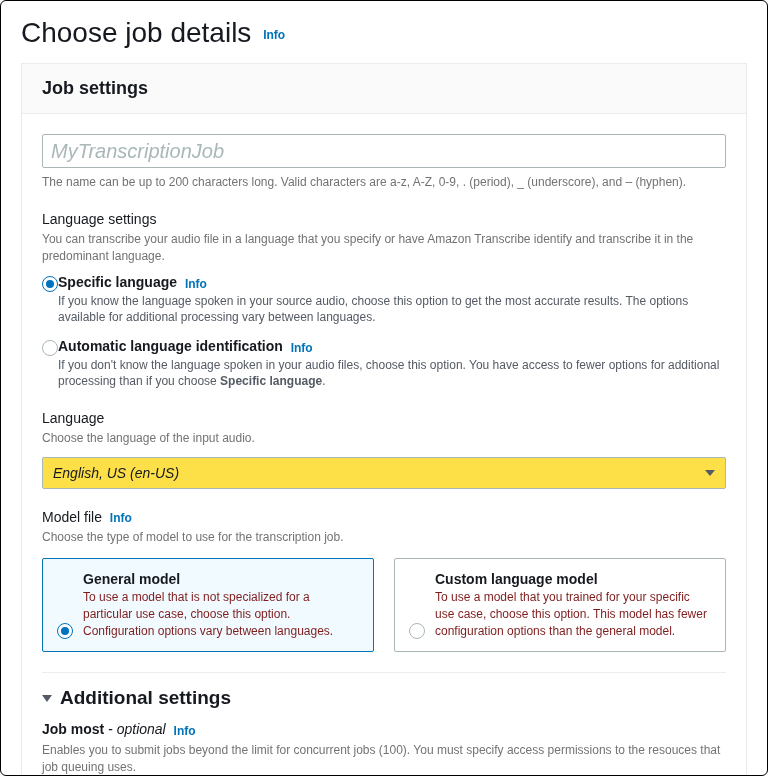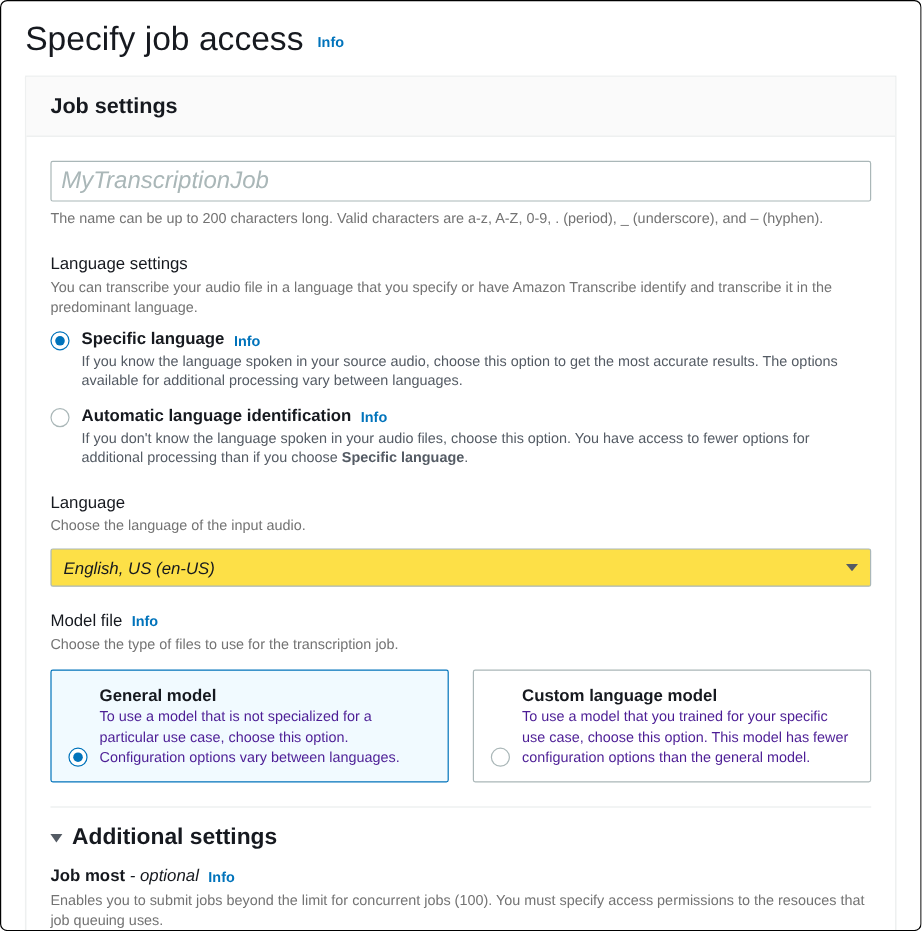--- a/index.html
+++ b/index.html
@@ -83,21 +83,21 @@
   }
   .radio-circle.checked { border-color: #0073bb; }
   .radio-circle.checked::after {
     content: "";
     position: absolute;
     top: 3px; left: 3px;
     width: 8px; height: 8px;
     border-radius: 50%;
     background: #0073bb;
   }
-  .radio-content { margin-left: 10px; flex: 1; }
+  .radio-content { flex: 1; }
   .radio-title { font-weight: 700; font-size: 14px; display: inline; }
   .radio-desc { font-size: 12px; color: #545b64; margin-top: 2px; line-height: 1.4; }
   .radio-desc b { color: #545b64; }
   .select {
     width: 100%;
     height: 32px;
     border: 1px solid #aab7b8;
     border-radius: 2px;
     background: #fde047;
     padding: 0 30px 0 10px;
@@ -127,21 +127,21 @@
     cursor: pointer;
     background: #fff;
   }
   .tile.selected {
     border-color: #0073bb;
     background: #f1faff;
   }
   .tile .radio-circle { margin-top: 3px; }
   .tile-content { margin-left: 10px; }
   .tile-title { font-weight: 700; font-size: 14px; }
-  .tile-desc { font-size: 12px; color: #4c1d95; margin-top: 2px; line-height: 1.4; }
+  .tile-desc { font-size: 12px; color: #7f1d1d; margin-top: 2px; line-height: 1.4; }
   .divider { border-top: 1px solid #eaeded; margin: 20px 0 14px 0; }
   .expander {
     display: flex; align-items: center;
     font-weight: 700; font-size: 19px;
     cursor: pointer;
     margin-bottom: 12px;
   }
   .triangle-down {
     width: 0; height: 0;
     border-left: 5px solid transparent;
@@ -149,21 +149,21 @@
     border-top: 7px solid #545b64;
     margin-right: 8px;
   }
   .optional { font-style: italic; font-weight: 400; }
 </style>
 </head>
 <body>
 
 <div class="page">
   <h1 class="page-title">
-    <span>Specify job access</span>
+    <span>Choose job details</span>
     <span class="info-link">Info</span>
   </h1>
 
   <div class="panel">
     <div class="panel-header">
       <h2>Job settings</h2>
     </div>
     <div class="panel-body">
 
       <div>
@@ -203,21 +203,21 @@
           <span>English, US (en-US)</span>
           <span class="caret"></span>
         </div>
       </div>
 
       <div class="section">
         <div class="field-label">
           <span>Model file</span>
           <span class="info-link">Info</span>
         </div>
-        <div class="helper">Choose the type of files to use for the transcription job.</div>
+        <div class="helper">Choose the type of model to use for the transcription job.</div>
 
         <div class="tiles">
           <div class="tile selected">
             <div class="radio-circle checked"></div>
             <div class="tile-content">
               <div class="tile-title">General model</div>
               <div class="tile-desc">To use a model that is not specialized for a particular use case, choose this option. Configuration options vary between languages.</div>
             </div>
           </div>
           <div class="tile">

